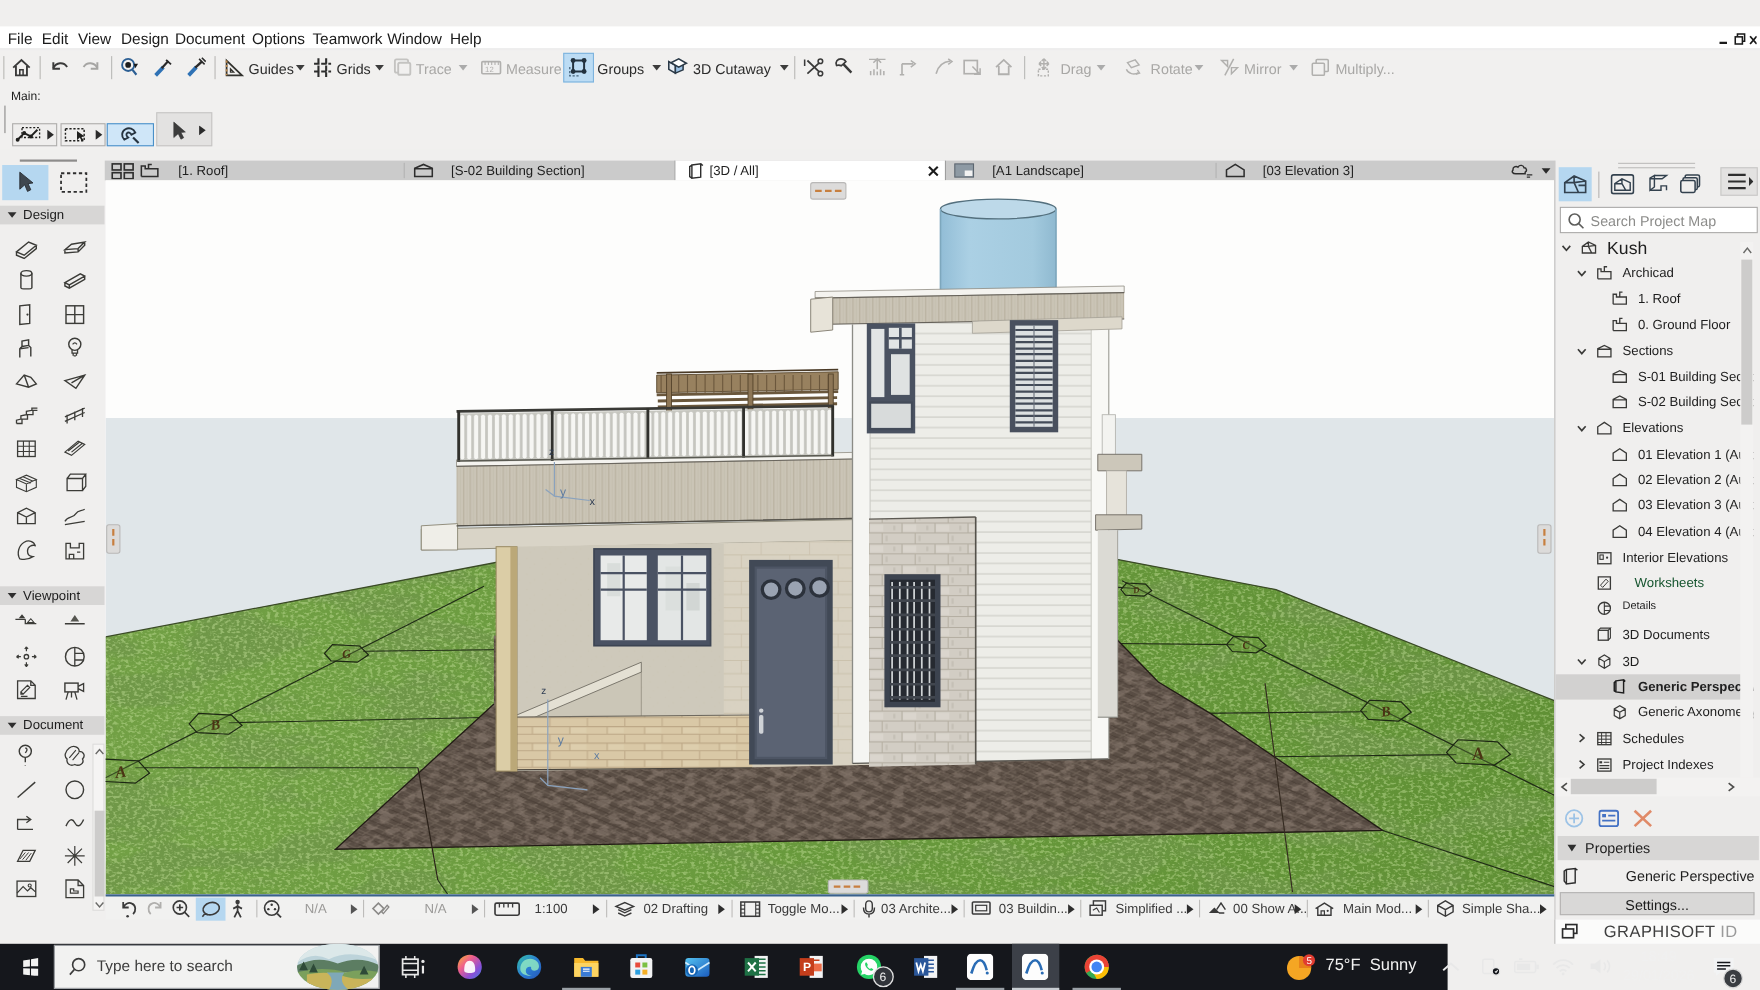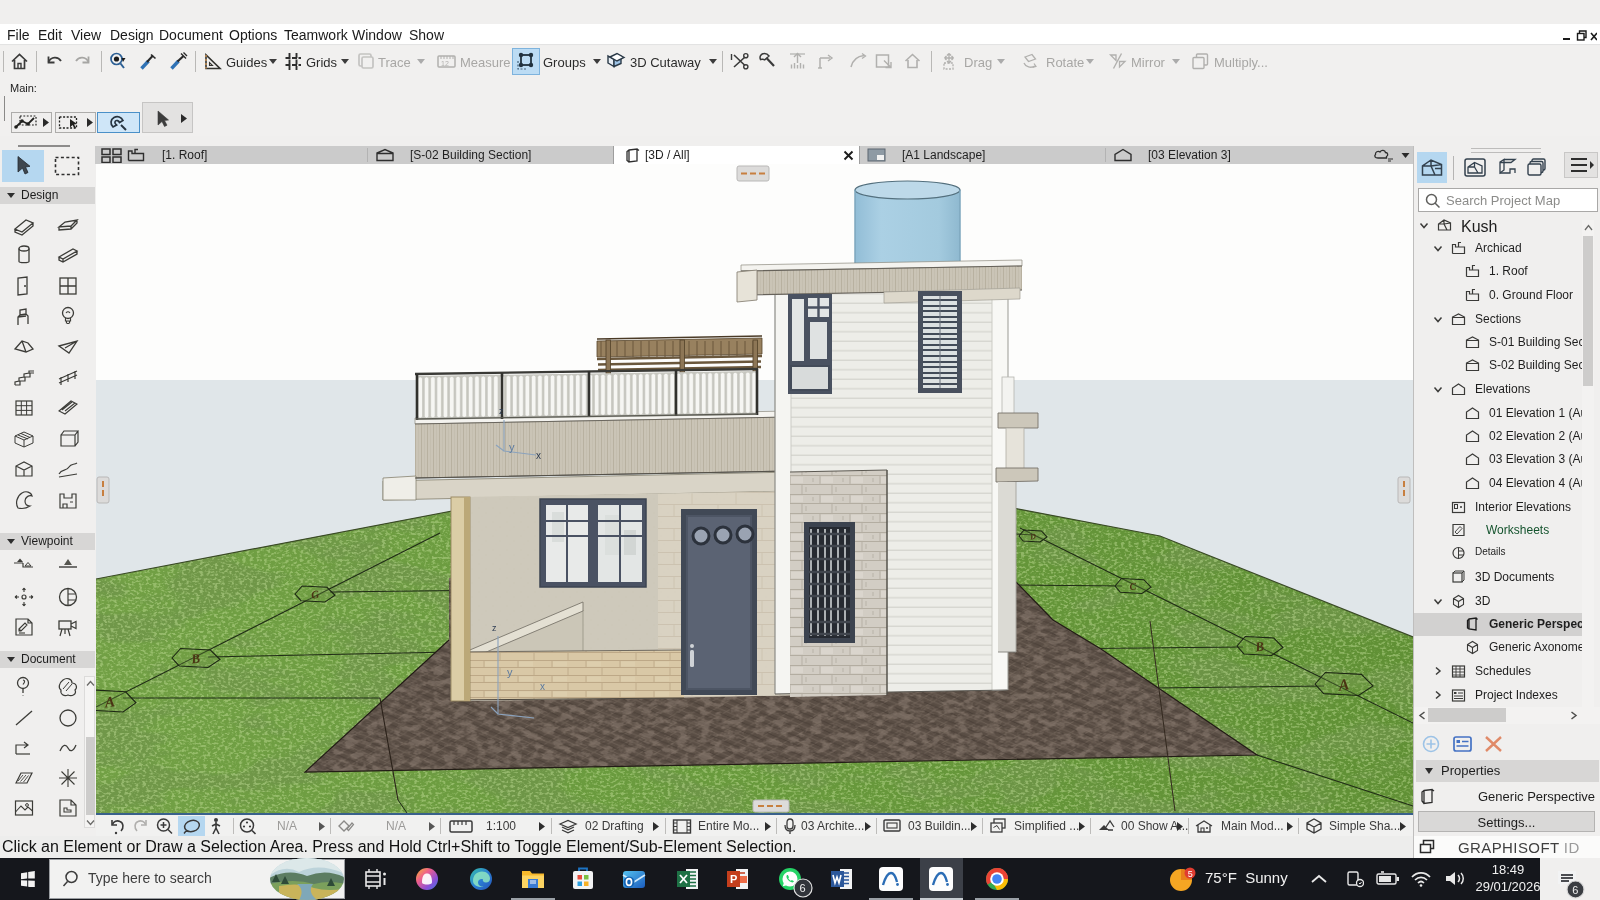--- a/index.html
+++ b/index.html
@@ -42,38 +42,38 @@
 
 #quickbar { left:96px; top:813px; width:1317px; height:23px; background:#f1f1f0; border-top:2px solid #39618b; }
 .qsep { position:absolute; top:3px; width:1px; height:16px; background:#bdbcba; }
 .qtx { position:absolute; top:4px; font-size:12px; color:#3a3a3a; white-space:nowrap; }
 .qtx.g { color:#9b9a98; }
 
 #statusbar { left:0; top:836px; width:1413px; height:22px; background:#ededec; font-size:16px; color:#111; }
 
 #gsid { left:1413px; top:836px; width:187px; height:22px; background:#fbfbfa; border-left:1px solid #bfbebd; }
 
-#taskbar { left:0; top:858px; width:1540px; height:42px; background:#15171c; }
+#taskbar { left:0; top:858px; width:1316px; height:42px; background:#15171c; }
 svg { display:block; }
 </style>
 </head>
 <body>
 <div id="app">
 
 
   <div id="menubar" class="abs">
     <span style="left:7px">File</span>
       <span style="left:38px">Edit</span>
       <span style="left:71px">View</span>
       <span style="left:110px">Design</span>
       <span style="left:159px">Document</span>
       <span style="left:229px">Options</span>
       <span style="left:284px">Teamwork</span>
       <span style="left:352px">Window</span>
-      <span style="left:409px">Show</span>
+      <span style="left:409px">Help</span>
     <svg class="abs" style="left:1563px;top:6px" width="34" height="11">
       <line x1="0" y1="9" x2="7" y2="9" stroke="#1a1a1a" stroke-width="2"></line>
       <rect x="14.5" y="3.5" width="6.5" height="6.5" fill="none" stroke="#1a1a1a" stroke-width="1.4"></rect>
       <path d="M16.5 3.5 L16.5 1 L23 1 L23 7.5 L21 7.5" fill="none" stroke="#1a1a1a" stroke-width="1.4"></path>
       <path d="M28 3 L34 10 M34 3 L28 10" stroke="#1a1a1a" stroke-width="1.6"></path>
     </svg>
   </div>
 
   <div id="toolbar" class="abs">
     <div class="tsep" style="left:3px"></div>
@@ -1098,21 +1098,21 @@
       </svg>
     <div class="qtx" style="left:489px">02 Drafting</div>
     <svg class="abs" style="left:556px;top:6px" width="8" height="10">
         <path d="M1 1 L7 5.5 L1 10 Z" fill="#2e2e2e"></path>
       </svg>
     <div class="qsep" style="left:569px"></div>
     <svg class="abs" style="left:576px;top:3px" width="20" height="17">
         <rect x="1.5" y="2" width="17" height="13" fill="none" stroke="#3a3a3a" stroke-width="1.4"></rect>
         <path d="M5 2 V15 M15 2 V15 M1.5 5 H5 M1.5 8.5 H5 M1.5 12 H5 M15 5 H18.5 M15 8.5 H18.5 M15 12 H18.5" stroke="#3a3a3a" stroke-width="1"></path>
       </svg>
-    <div class="qtx" style="left:602px">Entire Mo...</div>
+    <div class="qtx" style="left:602px">Toggle Mo...</div>
     <svg class="abs" style="left:668px;top:6px" width="8" height="10">
         <path d="M1 1 L7 5.5 L1 10 Z" fill="#2e2e2e"></path>
       </svg>
     <div class="qsep" style="left:680px"></div>
     <svg class="abs" style="left:686px;top:2px" width="16" height="19">
         <path d="M8 2 C10 2 11 3.5 11 5.5 L11 9 C11 11 10 12 8 12 C6 12 5 11 5 9 L5 5.5 C5 3.5 6 2 8 2 Z M3 8 C3 12 5 14 8 14 C11 14 13 12 13 8 M8 14 V17" fill="none" stroke="#3a3a3a" stroke-width="1.3"></path>
       </svg>
     <div class="qtx" style="left:705px">03 Archite...</div>
     <svg class="abs" style="left:768px;top:6px" width="8" height="10">
         <path d="M1 1 L7 5.5 L1 10 Z" fill="#2e2e2e"></path>
@@ -1158,23 +1158,20 @@
     <div class="qsep" style="left:1202px"></div>
     <svg class="abs" style="left:1208px;top:2px" width="20" height="18">
         <path d="M3 12 V6 L10 2 L17 6 V12 L10 16 Z M3 6 L10 10 L17 6 M10 10 V16" fill="none" stroke="#3a3a3a" stroke-width="1.3"></path>
       </svg>
     <div class="qtx" style="left:1233px">Simple Sha...</div>
     <svg class="abs" style="left:1303px;top:6px" width="8" height="10">
         <path d="M1 1 L7 5.5 L1 10 Z" fill="#2e2e2e"></path>
       </svg>
   </div>
 
-  <div id="statusbar" class="abs">
-      <span style="position:absolute;left:2px;top:2px">Click an Element or Draw a Selection Area. Press and Hold Ctrl+Shift to Toggle Element/Sub-Element Selection.</span>
-    </div>
 
   <div id="gsid" class="abs">
     <svg class="abs" style="left:5px;top:3px" width="16" height="16">
         <rect x="4.5" y="1.5" width="10" height="8" fill="none" stroke="#2b2b2b" stroke-width="1.5"></rect>
         <rect x="1.5" y="5.5" width="10" height="8" fill="#fbfbfa" stroke="#2b2b2b" stroke-width="1.5"></rect>
       </svg>
     <span style="position:absolute;left:44px;top:3px;font-size:15px;color:#3f3f3f;letter-spacing:0.4px">GRAPHISOFT <span style="color:#9a9a9a">ID</span></span>
   </div>
 
   <div id="taskbar" class="abs">

